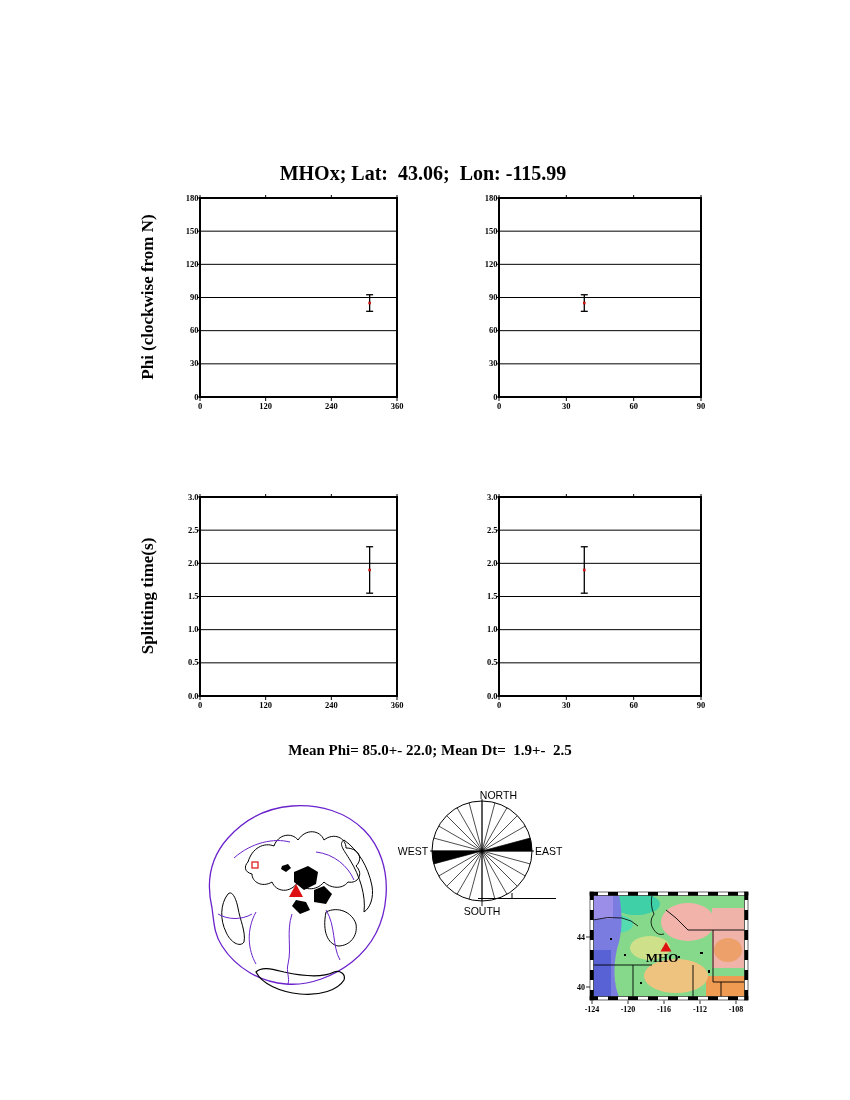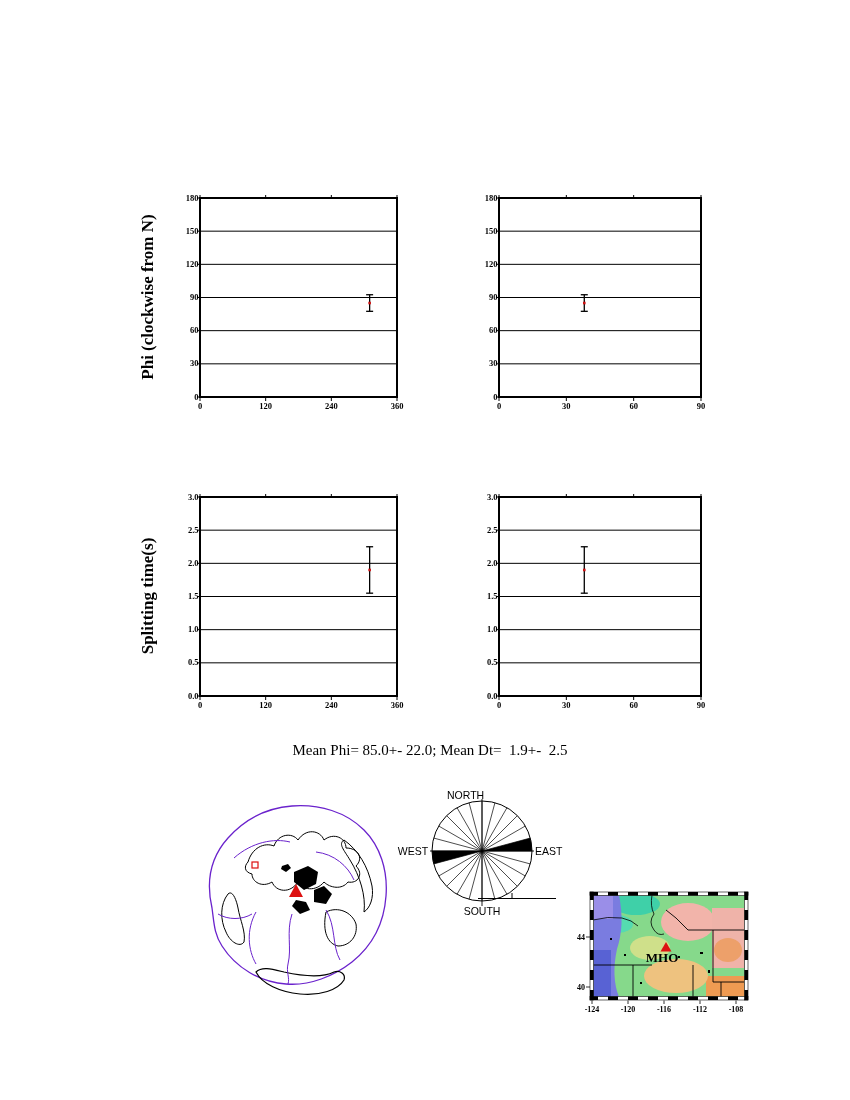--- a/index.html
+++ b/index.html
@@ -2,21 +2,21 @@
 <html><head>
 <meta charset="utf-8">
 <style>
   html,body{margin:0;padding:0;background:#fff;}
   #page{position:relative;width:850px;height:1100px;background:#ffffff;overflow:hidden;
         font-family:"Liberation Serif","DejaVu Serif",serif;color:#000;}
   .abs{position:absolute;}
   .ttl{font-size:20px;font-weight:bold;text-align:center;white-space:pre;}
   .axlbl{font-size:17px;font-weight:bold;text-align:center;transform:rotate(-90deg);transform-origin:center;}
   .xlbl{font-size:18px;font-weight:bold;text-align:center;}
-  .stats{font-size:15px;font-weight:normal;white-space:pre;}
+  .stats{font-size:15px;font-weight:bold;white-space:pre;}
   .roselbl{font-family:"Liberation Sans","DejaVu Sans",sans-serif;font-size:10.5px;}
   svg{position:absolute;overflow:visible;}
   text.tick{font-family:"Liberation Serif","DejaVu Serif",serif;font-size:8.5px;font-weight:bold;fill:#000;}
   text.mtick{font-family:"Liberation Serif","DejaVu Serif",serif;font-size:8px;font-weight:bold;fill:#000;}
   text.sta{font-family:"Liberation Serif","DejaVu Serif",serif;font-size:13px;font-weight:bold;fill:#000;}
 </style>
 </head>
 <body>
 
 <div id="page">
@@ -291,24 +291,25 @@
         <text x="148" y="122" text-anchor="middle" class="mtick">-108</text>
         <line x1="-2" y1="47" x2="2" y2="47" stroke="#000" stroke-width="0.8"></line>
         <text x="-3" y="49.5" text-anchor="end" class="mtick">44</text>
         <line x1="-2" y1="97" x2="2" y2="97" stroke="#000" stroke-width="0.8"></line>
         <text x="-3" y="99.5" text-anchor="end" class="mtick">40</text>
       </g>
     <path d="M 78,52 L 72.5,61.5 L 83.5,61.5 Z" fill="#dd1111"></path>
     <text class="sta" x="74" y="72" text-anchor="middle">MHO</text>
   </svg>
 
+  <div class="abs ttl" style="left:23px;top:162px;width:800px;">MHOx; Lat:  43.06;  Lon: -115.99</div>
 
   <div class="abs axlbl" style="left:30px;top:285px;width:240px;height:24px;">Phi (clockwise from N)</div>
   <div class="abs axlbl" style="left:30px;top:584px;width:240px;height:24px;">Splitting time(s)</div>
 
 
   <div class="abs stats" style="left:40px;top:742px;width:780px;text-align:center;">Mean Phi= 85.0+- 22.0; Mean Dt=  1.9+-  2.5</div>
 
-  <div class="abs roselbl" style="left:447px;top:789px;width:70px;text-align:left;">NORTH</div>
+  <div class="abs roselbl" style="left:447px;top:789px;width:70px;text-align:right;">NORTH</div>
   <div class="abs roselbl" style="left:447px;top:897px;width:70px;text-align:center;margin-top:8px;">SOUTH</div>
   <div class="abs roselbl" style="left:535px;top:845px;">EAST</div>
   <div class="abs roselbl" style="left:394px;top:845px;width:38px;text-align:center;">WEST</div>
 </div>
 
 </body></html>

